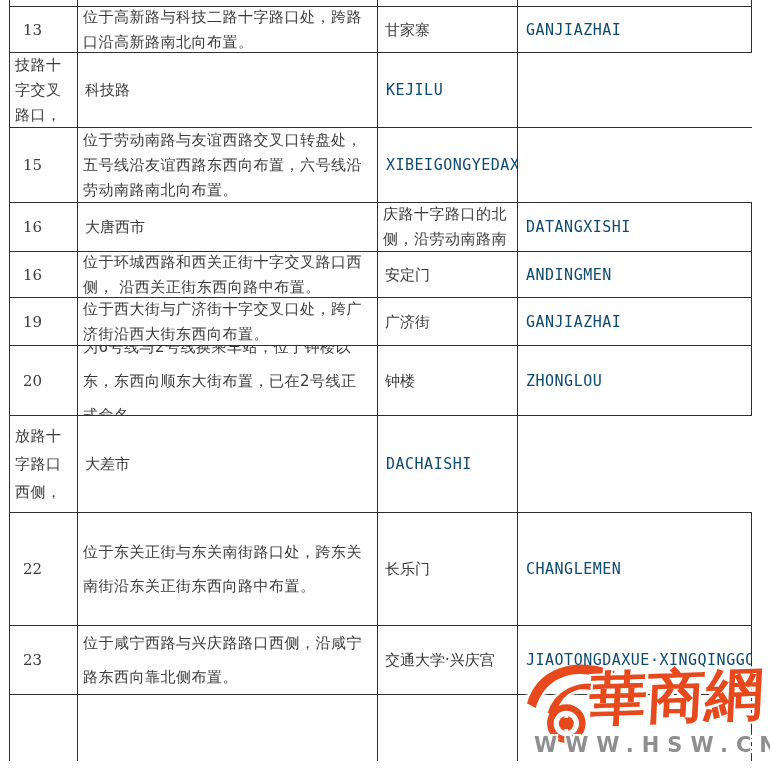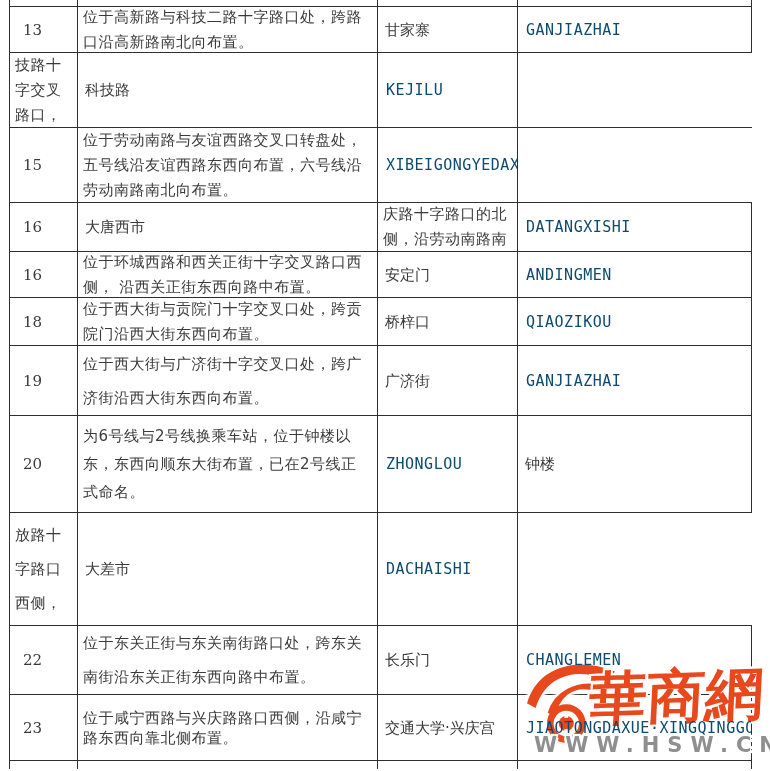--- a/index.html
+++ b/index.html
@@ -142,34 +142,20 @@
         <span class="txt">位于环城西路和西关正街十字交叉路口西侧， 沿西关正街东西向路中布置。</span>
       </div>
       <div class="cell cell-cn">
         <span class="txt">安定门</span>
       </div>
       <div class="cell cell-py">
         <span class="txt">ANDINGMEN</span>
       </div>
     </div>
 
-    <div class="t-row">
-      <div class="cell cell-num">
-        <span class="txt">18</span>
-      </div>
-      <div class="cell cell-desc">
-        <span class="txt">位于西大街与贡院门十字交叉口处，跨贡院门沿西大街东西向布置。</span>
-      </div>
-      <div class="cell cell-cn">
-        <span class="txt">桥梓口</span>
-      </div>
-      <div class="cell cell-py">
-        <span class="txt">QIAOZIKOU</span>
-      </div>
-    </div>
 
     <div class="t-row">
       <div class="cell cell-num">
         <span class="txt">19</span>
       </div>
       <div class="cell cell-desc">
         <span class="txt">位于西大街与广济街十字交叉口处，跨广济街沿西大街东西向布置。</span>
       </div>
       <div class="cell cell-cn">
         <span class="txt">广济街</span>
@@ -179,25 +165,25 @@
       </div>
     </div>
 
     <div class="t-row">
       <div class="cell cell-num">
         <span class="txt">20</span>
       </div>
       <div class="cell cell-desc">
         <span class="txt">为6号线与2号线换乘车站，位于钟楼以东，东西向顺东大街布置，已在2号线正式命名。</span>
       </div>
+      <div class="cell cell-cn">
+        <span class="txt">钟楼</span>
+      </div>
       <div class="cell cell-py">
         <span class="txt">ZHONGLOU</span>
-      </div>
-      <div class="cell cell-cn">
-        <span class="txt">钟楼</span>
       </div>
     </div>
 
     <div class="t-row">
       <div class="cell cell-desc">
         <span class="txt">为6号线与4号线换乘车站，位于东大街与解放路十字路口西侧，沿东大街东西向布置，已在4号线正式命名。</span>
       </div>
       <div class="cell cell-cn">
         <span class="txt">大差市</span>
       </div>

